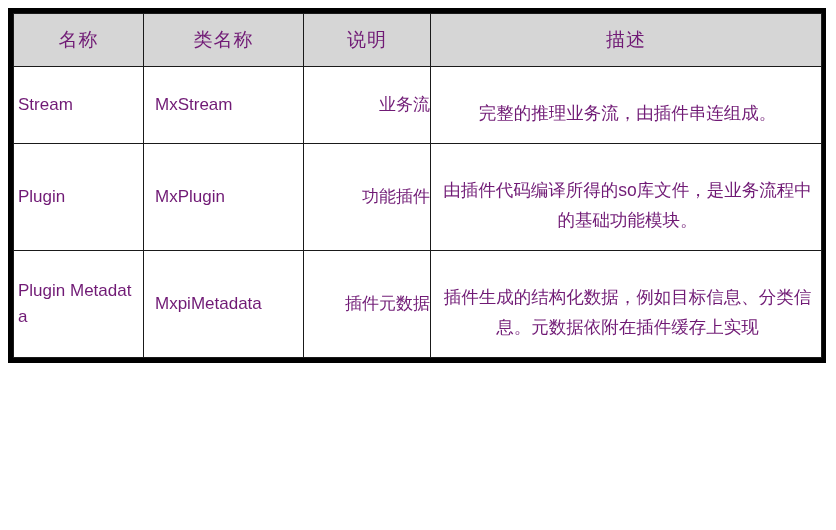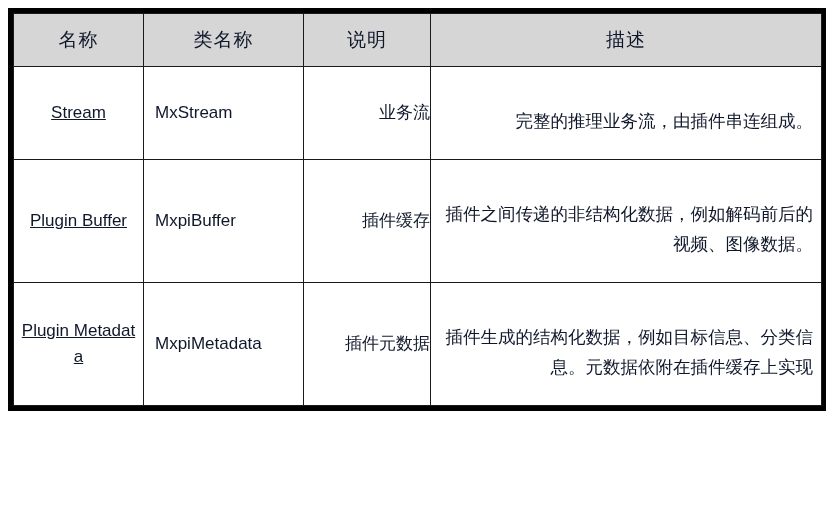--- a/index.html
+++ b/index.html
@@ -38,21 +38,21 @@
   table.spec-table col.c1 { width: 130px; }
   table.spec-table col.c2 { width: 160px; }
   table.spec-table col.c3 { width: 127px; }
   table.spec-table col.c4 { width: 391px; }
 
   table.spec-table th,
   table.spec-table td {
     border: 1px solid #1a1a1a;
     vertical-align: middle;
     font-weight: normal;
-    color: #0f172a;
+    color: #701a75;
     word-break: break-all;
     overflow-wrap: anywhere;
   }
 
   
   thead tr th {
     background: #d6d6d6;
     height: 50px;
     text-align: center;
     font-size: 19px;
@@ -61,34 +61,32 @@
     color: #0a0a0a;
   }
 
   
   tbody td {
     font-size: 17px;
     line-height: 26px;
   }
 
   td.col-name {
-    text-align: center;
-    padding: 20px 4px;
-    text-decoration: underline;
+    padding: 4px 4px;
   }
   td.col-class {
     text-align: left;
     padding: 4px 7px 4px 11px;
   }
   td.col-desc-short {
     text-align: right;
     padding: 4px 0 4px 11px;
   }
   td.col-detail {
-    text-align: right;
+    text-align: center;
     padding: 20px 8px 4px 11px;
     font-size: 17.5px;
     line-height: 30px;
   }
 
   tbody tr.r-h52 td { height: 52px; }
   tbody tr.r-h86 td { height: 86px; }
   tbody tr.r-h82 td { height: 82px; }
   tbody tr.r-h83 td { height: 83px; }
   tbody tr.r-h82b td { height: 82px; }
@@ -113,25 +111,25 @@
         <th>描述</th>
       </tr>
     </thead>
     <tbody>
       <tr class="r-h52">
         <td class="col-name">Stream</td>
         <td class="col-class">MxStream</td>
         <td class="col-desc-short">业务流</td>
         <td class="col-detail">完整的推理业务流，由插件串连组成。</td>
       </tr>
-      <tr class="r-h82b">
-        <td class="col-name">Plugin Buffer</td>
-        <td class="col-class">MxpiBuffer</td>
-        <td class="col-desc-short">插件缓存</td>
-        <td class="col-detail">插件之间传递的非结构化数据，例如解码前后的视频、图像数据。</td>
+      <tr class="r-h82">
+        <td class="col-name">Plugin</td>
+        <td class="col-class">MxPlugin</td>
+        <td class="col-desc-short">功能插件</td>
+        <td class="col-detail">由插件代码编译所得的so库文件，是业务流程中的基础功能模块。</td>
       </tr>
       <tr class="r-last">
         <td class="col-name">Plugin Metadata</td>
         <td class="col-class">MxpiMetadata</td>
         <td class="col-desc-short">插件元数据</td>
         <td class="col-detail">插件生成的结构化数据，例如目标信息、分类信息。元数据依附在插件缓存上实现</td>
       </tr>
     </tbody>
   </table>
 </div>

